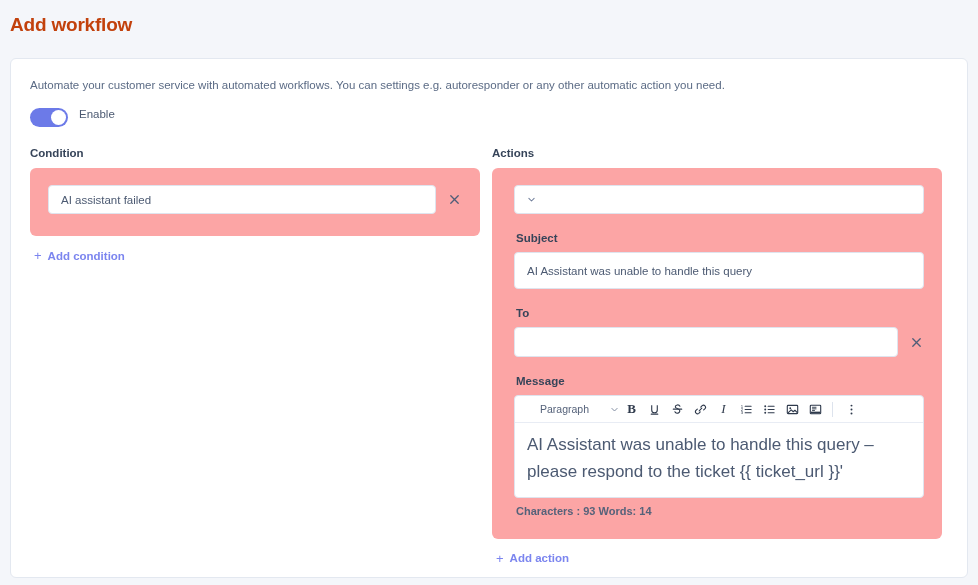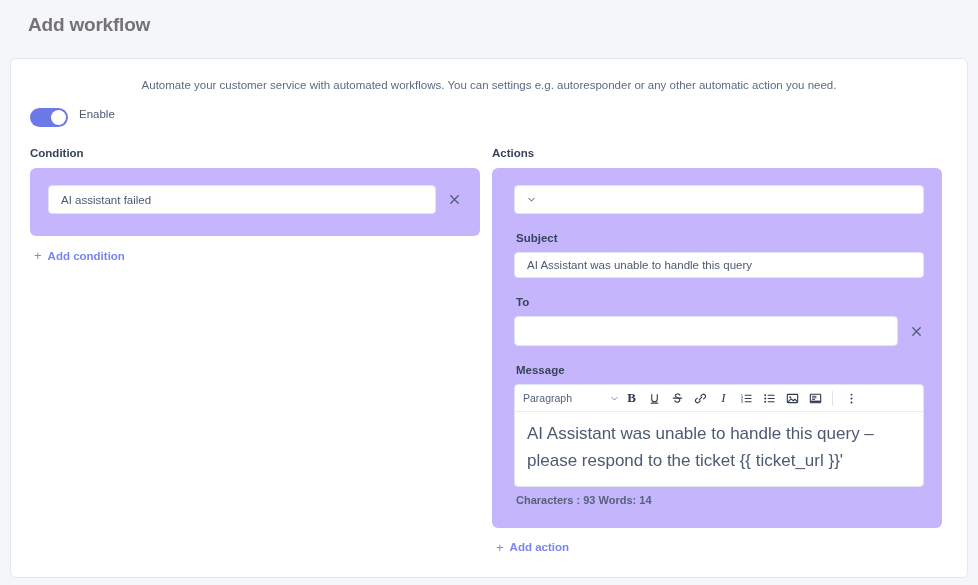--- a/index.html
+++ b/index.html
@@ -14,23 +14,23 @@
     background: #f4f6fa;
     font-family: "Liberation Sans", sans-serif;
     color: #3c4a60;
     -webkit-font-smoothing: antialiased;
   }
 
   
   .page-title {
     font-size: 19px;
     font-weight: bold;
-    color: #737373;
+    color: #c2410c;
     letter-spacing: -0.2px;
-    padding: 14px 0 0 28px;
+    padding: 14px 0 0 10px;
   }
 
   
   .card {
     position: absolute;
     left: 10px;
     top: 58px;
     width: 958px;
     height: 520px;
     background: #ffffff;
@@ -41,21 +41,20 @@
 
   .card-inner {
     padding: 18px 19px 0 19px;
   }
 
   .intro-text {
     font-size: 11.5px;
     color: #5b6b85;
     line-height: 1.5;
     padding-bottom: 14px;
-    text-align: center;
   }
 
   
   .toggle-row {
     display: flex;
     gap: 11px;
     padding-bottom: 20px;
   }
   .toggle {
     width: 38px;
@@ -89,21 +88,21 @@
   .col { width: 450px; flex: none; }
 
   .section-label {
     font-size: 11.5px;
     font-weight: bold;
     color: #364459;
     padding-bottom: 9px;
   }
 
   .panel {
-    background: #c4b5fd;
+    background: #fca5a5;
     border-radius: 6px;
     padding: 17px 18px 22px 18px;
   }
 
   
   .field-row {
     display: flex;
     align-items: center;
     gap: 10px;
   }
@@ -155,21 +154,21 @@
 
   
   .sub-label {
     font-size: 11.5px;
     font-weight: bold;
     color: #364459;
     padding: 18px 0 8px 2px;
   }
 
   .text-input {
-    height: 26px;
+    height: 37px;
     background: #ffffff;
     border: 1px solid #dfe4ee;
     border-radius: 4px;
     display: flex;
     align-items: center;
     padding: 0 12px;
     font-size: 11.5px;
     color: #4c5a72;
     flex: 1;
     cursor: text;
@@ -193,21 +192,21 @@
   }
   .para-select {
     display: flex;
     align-items: center;
     font-size: 10.5px;
     color: #55627a;
     width: 96px;
     cursor: pointer;
     gap: 4px;
   }
-  .para-select .pname { flex: 1; }
+  .para-select .pname { flex: 1; text-align: center; }
 
   .tb-btn {
     width: 21px;
     height: 21px;
     display: flex;
     align-items: center;
     justify-content: center;
     cursor: pointer;
     color: #2f3a4c;
     font-size: 12px;

